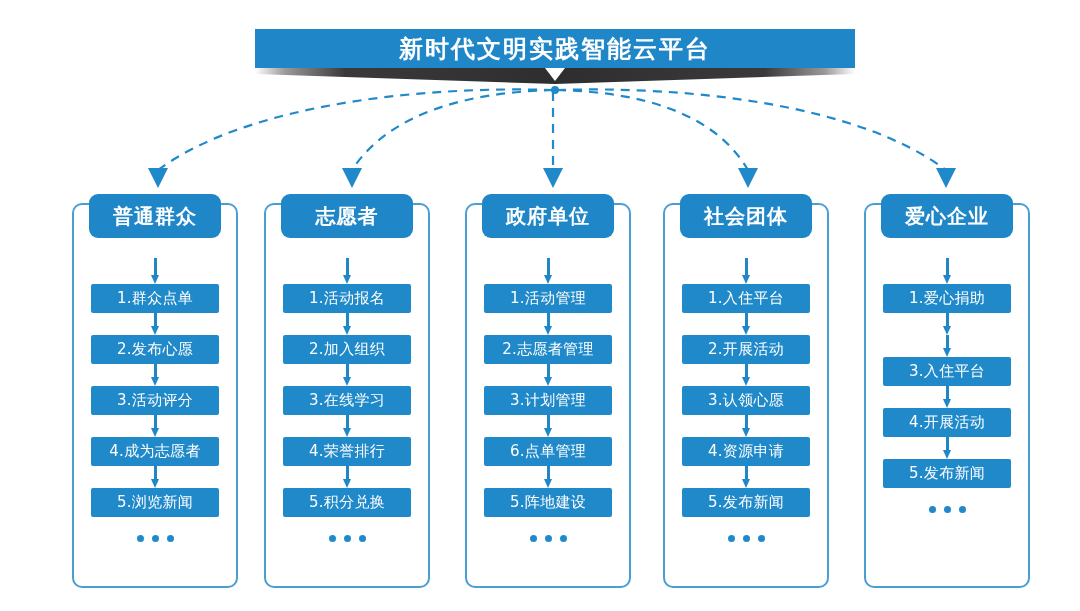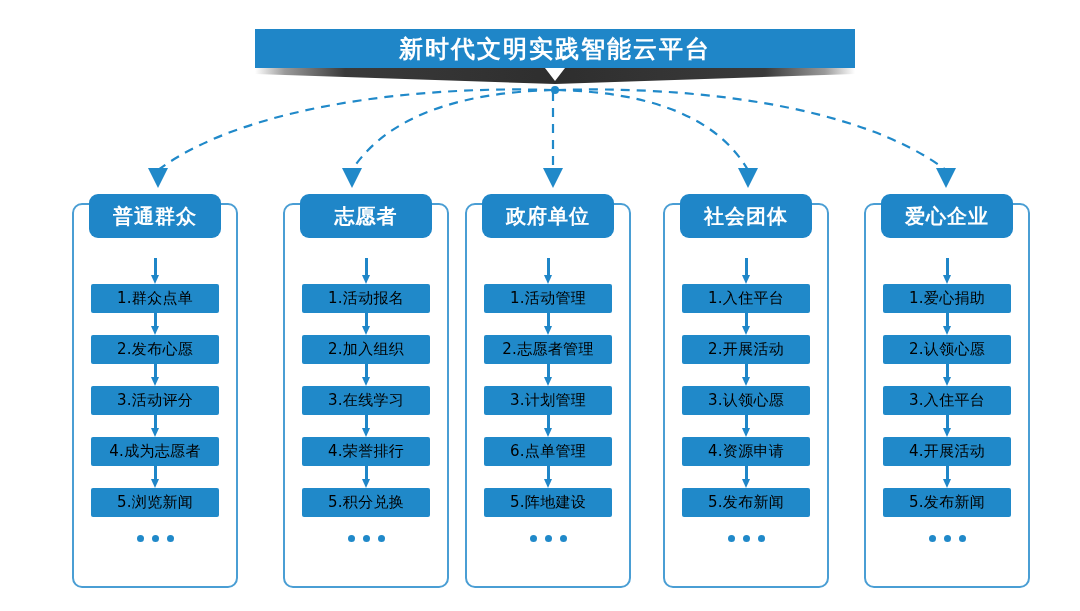--- a/index.html
+++ b/index.html
@@ -38,21 +38,21 @@
   .column {
     position: absolute;
     top: 203px;
     width: 166px;
     height: 385px;
     border: 2px solid #4a9ed4;
     border-radius: 10px;
     background: #ffffff;
   }
   .col-0 { left: 72px; text-decoration: underline; }
-  .col-1 { left: 283px; }
+  .col-1 { left: 264px; }
   .col-2 { left: 465px; text-align: right; }
   .col-3 { left: 663px; }
   .col-4 { left: 864px; }
 
   .col-header {
     position: absolute;
     top: -11px;
     left: 50%;
     transform: translateX(-50%);
     width: 132px;
@@ -100,21 +100,21 @@
   .arrow-down.first { height: 26px; }
   .arrow-down.first::before { height: 18px; }
   .arrow-down.first::after { top: 17px; }
 
   .item-box {
     width: 128px;
     height: 29px;
     background: #2089c9;
     border-radius: 2px;
     display: flex; align-items: center; justify-content: center;
-    color: #000000;
+    color: #ffffff;
     font-size: 15px;
     letter-spacing: 0.3px;
     white-space: nowrap;
   }
 
   .dots {
     margin-top: 18px;
     display: flex;
     gap: 8px;
     align-items: center;
@@ -259,21 +259,20 @@
       </div>
     </div>
   </div>
 
   <div class="column col-4">
     <div class="col-header">爱心企业</div>
     <div class="col-body">
       <div class="arrow-down first"></div>
       <div class="item-box">1.爱心捐助</div>
       <div class="arrow-down"></div>
-      <div class="item-box">2.认领心愿</div>
       <div class="arrow-down"></div>
       <div class="item-box">3.入住平台</div>
       <div class="arrow-down"></div>
       <div class="item-box">4.开展活动</div>
       <div class="arrow-down"></div>
       <div class="item-box">5.发布新闻</div>
       <div class="dots">
         <i></i>
         <i></i>
         <i></i>

